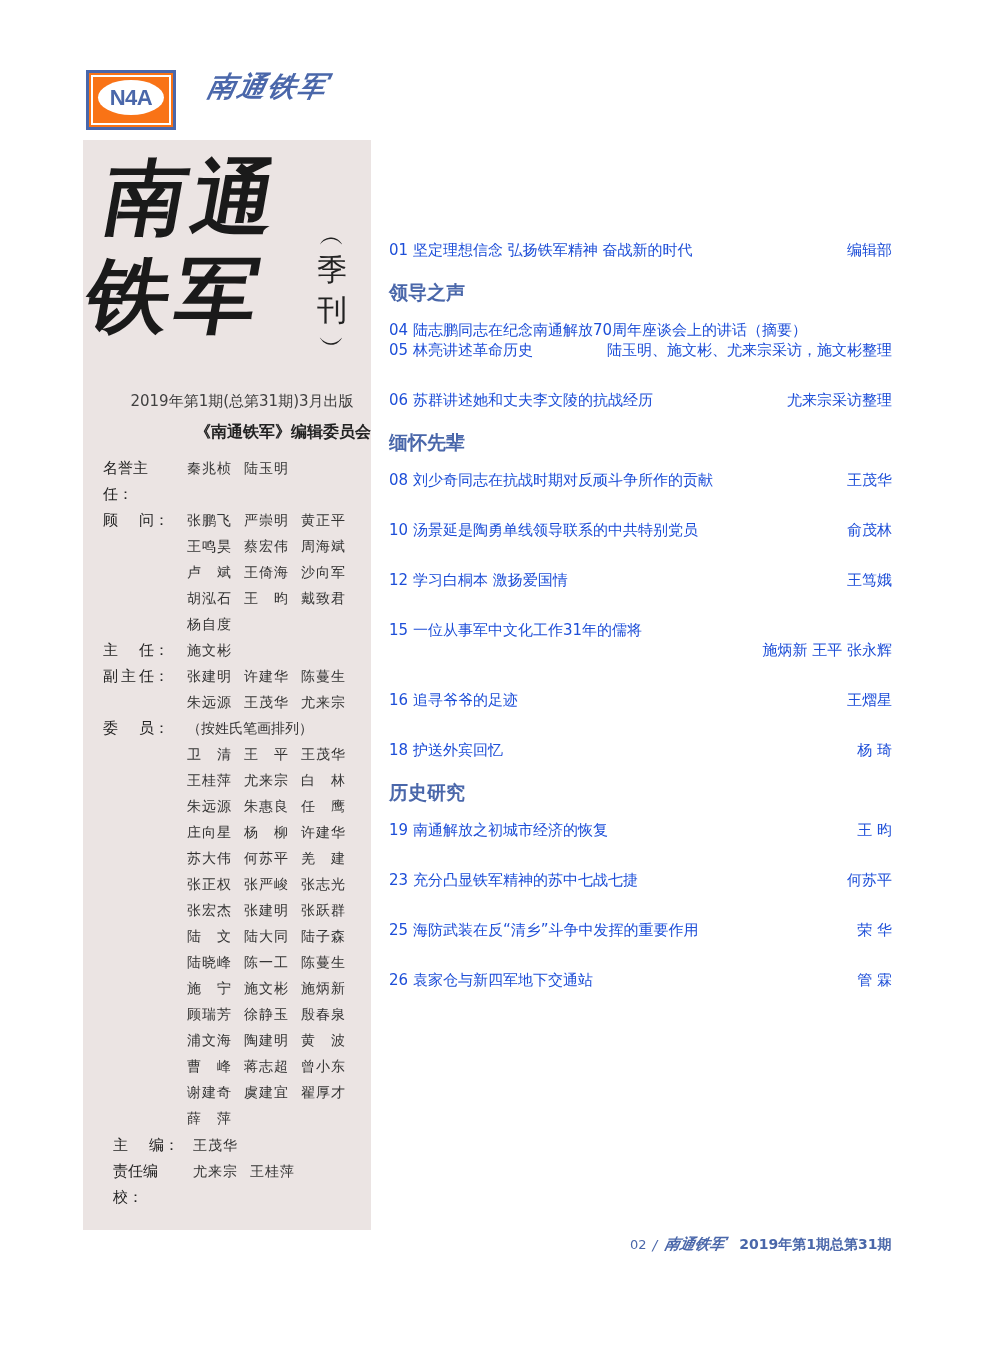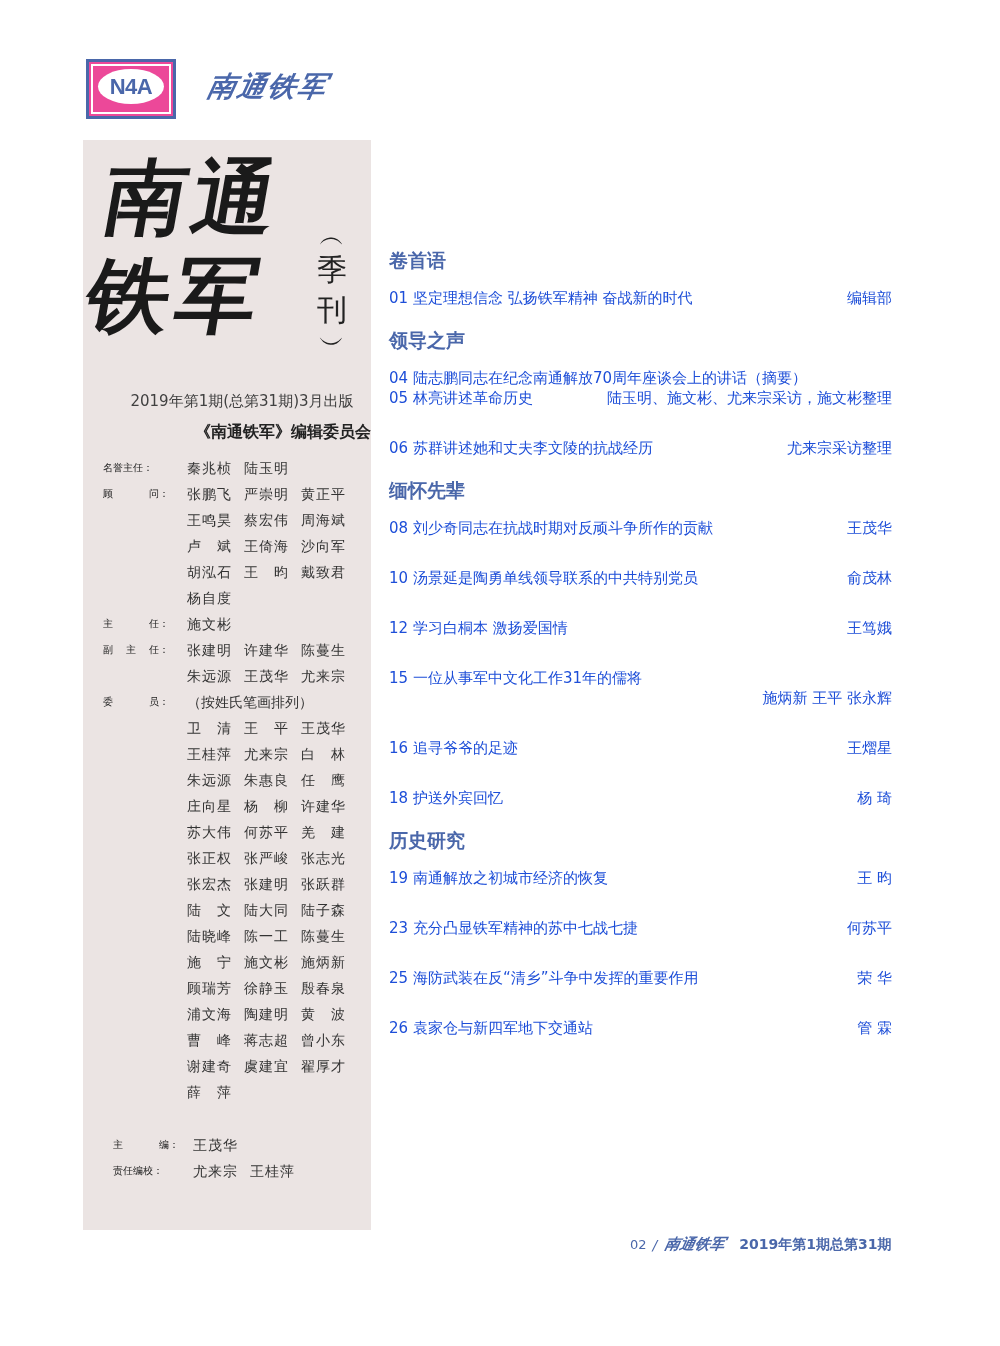--- a/index.html
+++ b/index.html
@@ -2,22 +2,22 @@
 <html><head>
 <meta charset="utf-8">
 <style>
   html, body { margin:0; padding:0; }
   body {
     width:1000px; height:1346px; background:#ffffff; position:relative; overflow:hidden;
     font-family: "DejaVu Sans", "Liberation Sans", sans-serif; color:#2a2a2a;
   }
   
   .logo-box {
-    position:absolute; left:86px; top:59px; width:90px; height:60px;
-    background:#ec4899; box-sizing:border-box; border:3px solid #4a67aa;
+    position:absolute; left:86px; top:70px; width:90px; height:60px;
+    background:#f97316; box-sizing:border-box; border:3px solid #4a67aa;
     outline:2px solid #fff; outline-offset:-7px;
   }
   .logo-oval {
     position:absolute; left:9px; top:7px; width:66px; height:35px;
     background:#fff; border-radius:50%;
     display:flex; align-items:center; justify-content:center;
   }
   .logo-text { color:#4a67aa; font-weight:bold; font-size:22px; font-family:"Liberation Sans", sans-serif; letter-spacing:-0.5px; }
   .header-title {
     position:absolute; left:208px; top:68px; font-size:28px; color:#4a67aa;
@@ -37,21 +37,21 @@
   .quarterly {
     position:absolute; left:232px; top:82px; width:34px; text-align:center;
     font-size:30px; line-height:40px; color:#222;
   }
   .quarterly span { display:block; }
   .quarterly .paren { font-size:26px; line-height:28px; }
   .issue-line { position:absolute; left:0; width:288px; top:252px; text-align:center; font-size:15px; color:#404040; padding-left:30px; box-sizing:border-box; }
   .committee-title { position:absolute; left:0; width:288px; top:282px; text-align:right; font-size:16px; font-weight:bold; color:#222; padding-left:30px; box-sizing:border-box; }
   .roster { position:absolute; left:20px; top:315px; width:262px; }
   .roster-row { display:flex; font-size:14px; line-height:26px; }
-  .role { width:84px; flex:none; color:#222; font-size:10px; display:flex; justify-content:space-between; padding-right:4px; box-sizing:border-box; }
+  .role { width:84px; flex:none; color:#222; font-size:15px; display:flex; justify-content:space-between; padding-right:4px; box-sizing:border-box; }
   .role-inner { display:flex; justify-content:space-between; width:66px; }
   .names { flex:1; font-family:"DejaVu Serif", serif; color:#333; font-size:14px; letter-spacing:1px; }
   .names .n { display:inline-block; width:57px; }
   .note { font-family:"DejaVu Sans", sans-serif; font-size:14px; letter-spacing:0; }
   .credits { position:absolute; left:30px; top:992px; width:250px; }
   .credits .roster-row { line-height:26px; }
   .credits .role { width:80px; }
   
   .toc { position:absolute; left:389px; top:240px; width:503px; }
   .sec-title { color:#4a67aa; font-size:19px; font-weight:bold; height:40px; line-height:40px; }
@@ -310,21 +310,20 @@
           <span class="role-inner" style="justify-content: flex-start;">
             <span>责任编校：</span>
           </span>
         </div>
         <div class="names"><span class="n">尤来宗</span><span class="n">王桂萍</span></div>
       </div>
     </div>
 </div>
 
 <div class="toc" id="toc">
-    <div class="sec-title" style="margin-bottom: 8px;">卷首语</div>
     <div class="entry">
       <span class="left"><span>01</span> <span>坚定理想信念 弘扬铁军精神 奋战新的时代</span></span>
       <span class="right">编辑部</span>
     </div>
     <div class="sec-title" style="margin-top: 12px; margin-bottom: 8px;">领导之声</div>
     <div class="entry">
       <span class="left"><span>04</span> <span>陆志鹏同志在纪念南通解放70周年座谈会上的讲话（摘要）</span></span>
       <span class="right"></span>
     </div>
     <div class="entry">

